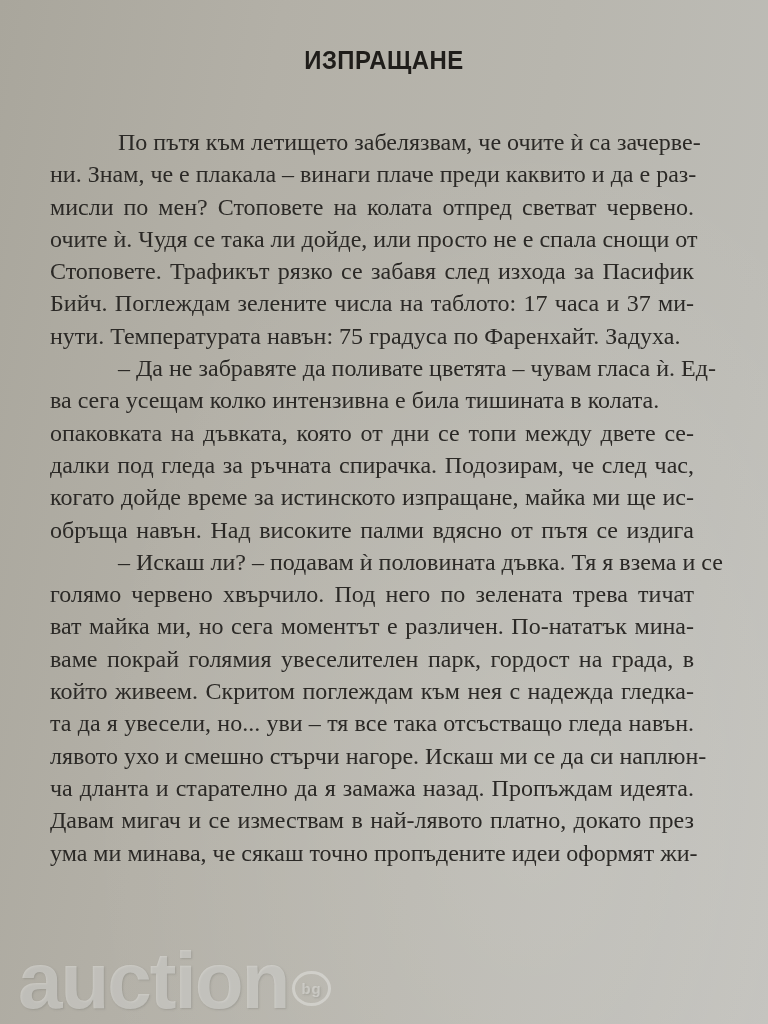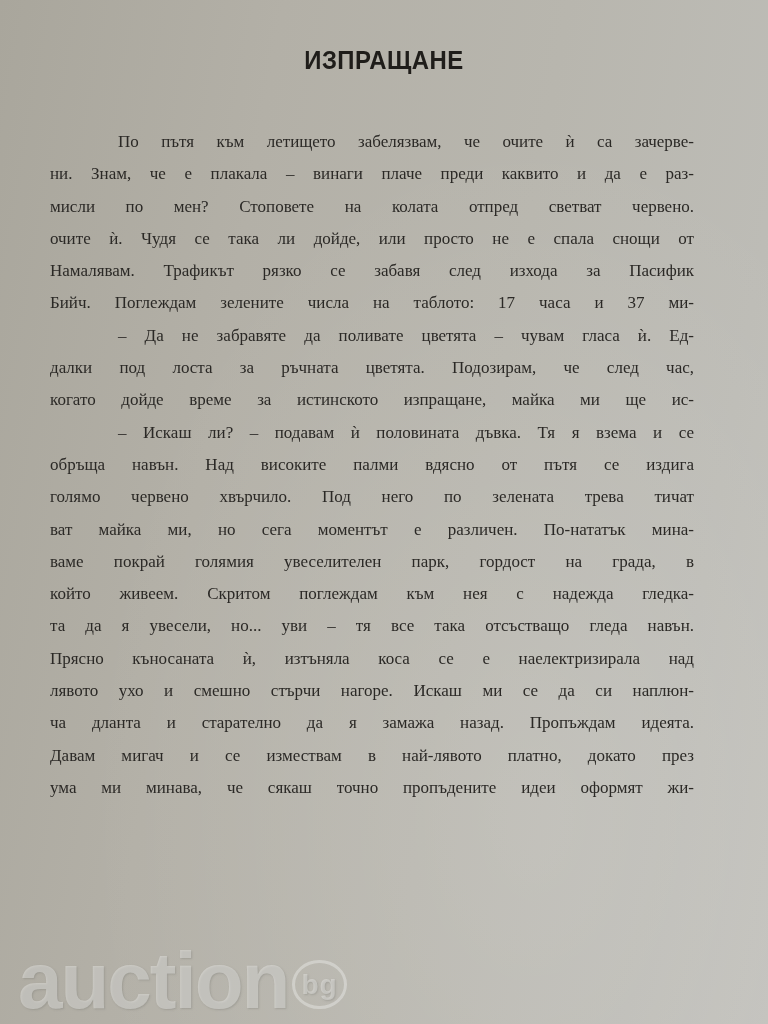--- a/index.html
+++ b/index.html
@@ -36,21 +36,21 @@
     }
     .text-block {
       position: absolute;
       top: 126px;
       left: 50px;
       width: 644px;
     }
     .line {
       height: 32.3px;
       line-height: 32.3px;
-      font-size: 17px;
+      font-size: 24px;
       white-space: nowrap;
       text-align: justify;
       text-align-last: justify;
       color: #2b2926;
     }
     .line.indent {
       padding-left: 68px;
     }
     .line.last {
       text-align-last: left;
@@ -61,54 +61,56 @@
       top: 935px;
       font-family: "Liberation Sans", "DejaVu Sans", sans-serif;
       font-weight: bold;
       font-size: 80px;
       letter-spacing: -2px;
       color: rgba(235,235,232,0.45);
       text-shadow: 1px 1px 2px rgba(120,120,115,0.35);
       pointer-events: none;
     }
     .watermark-suffix {
-      font-size: 28px;
+      font-size: 15px;
       vertical-align: 14px;
       margin-left: 4px;
       letter-spacing: 1px;
       border: 3px solid rgba(235,235,232,0.45);
       border-radius: 50%;
       padding: 6px 6px;
     }
   </style>
 </head>
 <body>
 
 <div class="page-shade"></div>
 
 <div class="title">ИЗПРАЩАНЕ</div>
 
 <div class="text-block" id="text-block">
     <div class="line indent">По пътя към летището забелязвам, че очите ѝ са зачерве-</div>
     <div class="line">ни. Знам, че е плакала – винаги плаче преди каквито и да е раз-</div>
     <div class="line">мисли по мен? Стоповете на колата отпред светват червено.</div>
     <div class="line">очите ѝ. Чудя се така ли дойде, или просто не е спала снощи от</div>
-    <div class="line">Намалявам. Трафикът рязко се забавя след изхода за Пасифик</div>
+    <div class="line">Стоповете. Трафикът рязко се забавя след изхода за Пасифик</div>
     <div class="line">Бийч. Поглеждам зелените числа на таблото: 17 часа и 37 ми-</div>
+    <div class="line last">нути. Температурата навън: 75 градуса по Фаренхайт. Задуха.</div>
     <div class="line indent">– Да не забравяте да поливате цветята – чувам гласа ѝ. Ед-</div>
-    <div class="line">далки под лоста за ръчната цветята. Подозирам, че след час,</div>
+    <div class="line last">ва сега усещам колко интензивна е била тишината в колата.</div>
+    <div class="line">опаковката на дъвката, която от дни се топи между двете се-</div>
+    <div class="line">далки под гледа за ръчната спирачка. Подозирам, че след час,</div>
     <div class="line">когато дойде време за истинското изпращане, майка ми ще ис-</div>
+    <div class="line">обръща навън. Над високите палми вдясно от пътя се издига</div>
     <div class="line indent">– Искаш ли? – подавам ѝ половината дъвка. Тя я взема и се</div>
-    <div class="line">обръща навън. Над високите палми вдясно от пътя се издига</div>
     <div class="line">голямо червено хвърчило. Под него по зелената трева тичат</div>
     <div class="line">ват майка ми, но сега моментът е различен. По-нататък мина-</div>
     <div class="line">ваме покрай голямия увеселителен парк, гордост на града, в</div>
     <div class="line">който живеем. Скритом поглеждам към нея с надежда гледка-</div>
     <div class="line">та да я увесели, но... уви – тя все така отсъстващо гледа навън.</div>
-    <div class="line">Прясно къносаната ѝ, изтъняла коса се е наелектризирала над</div>
     <div class="line">лявото ухо и смешно стърчи нагоре. Искаш ми се да си наплюн-</div>
     <div class="line">ча дланта и старателно да я замажа назад. Пропъждам идеята.</div>
     <div class="line">Давам мигач и се измествам в най-лявото платно, докато през</div>
     <div class="line">ума ми минава, че сякаш точно пропъдените идеи оформят жи-</div>
   </div>
 
 <div class="watermark">
   <span>auction</span><span class="watermark-suffix">bg</span>
 </div>
 

